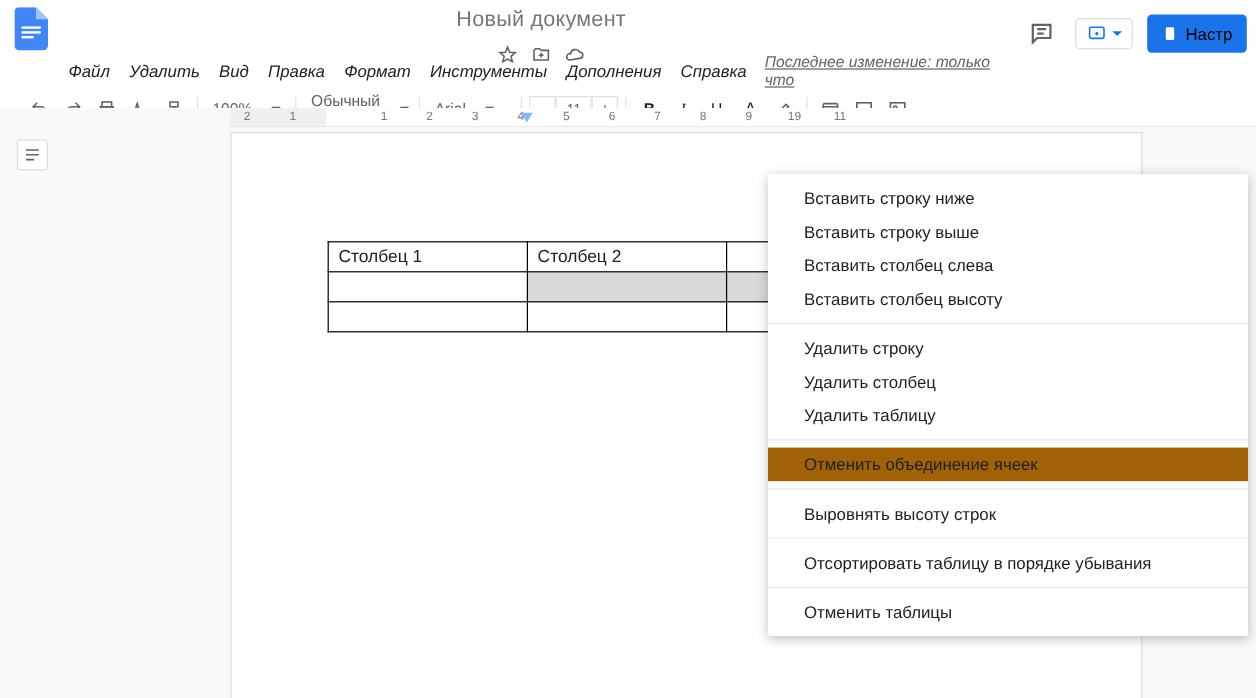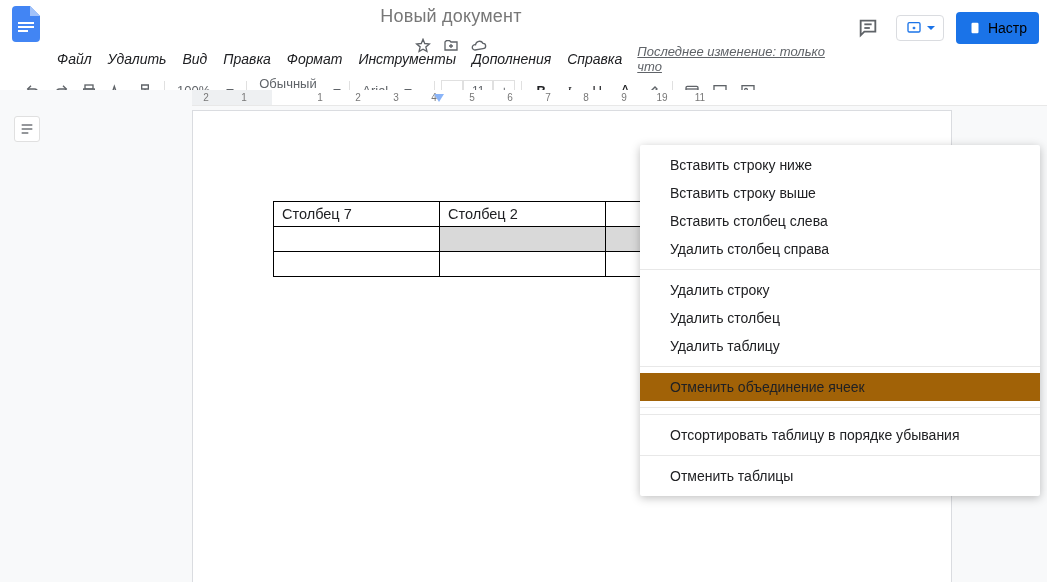--- a/index.html
+++ b/index.html
@@ -248,21 +248,21 @@
         <span class="num" style="left: 456px;">19</span>
         <span class="num" style="left: 494px;">11</span>
         <span class="indent" style="left: 228px;"></span>
       </div>
   </div>
 
   <div class="page">
     <table class="doc-table">
       <tbody>
           <tr>
-        <td>Столбец 7</td>
+        <td>Столбец 1</td>
         <td>Столбец 2</td>
         <td></td>
       </tr>
       <tr>
         <td></td>
         <td class="sel"></td>
         <td class="sel"></td>
       </tr>
       <tr>
         <td></td>
@@ -277,37 +277,40 @@
       <div class="cm-item">
         <span>Вставить строку ниже</span>
       </div>
       <div class="cm-item">
         <span>Вставить строку выше</span>
       </div>
       <div class="cm-item">
         <span>Вставить столбец слева</span>
       </div>
       <div class="cm-item">
-        <span>Удалить столбец справа</span>
+        <span>Вставить столбец высоту</span>
       </div>
       <div class="cm-sep"></div>
       <div class="cm-item">
         <span>Удалить строку</span>
       </div>
       <div class="cm-item">
         <span>Удалить столбец</span>
       </div>
       <div class="cm-item">
         <span>Удалить таблицу</span>
       </div>
       <div class="cm-sep"></div>
       <div class="cm-item hl">
         <span>Отменить объединение ячеек</span>
       </div>
       <div class="cm-sep"></div>
+      <div class="cm-item">
+        <span>Выровнять высоту строк</span>
+      </div>
       <div class="cm-sep"></div>
       <div class="cm-item">
         <span>Отсортировать таблицу в порядке убывания</span>
       </div>
       <div class="cm-sep"></div>
       <div class="cm-item">
         <span>Отменить таблицы</span>
       </div>
     </div>
 </div>

